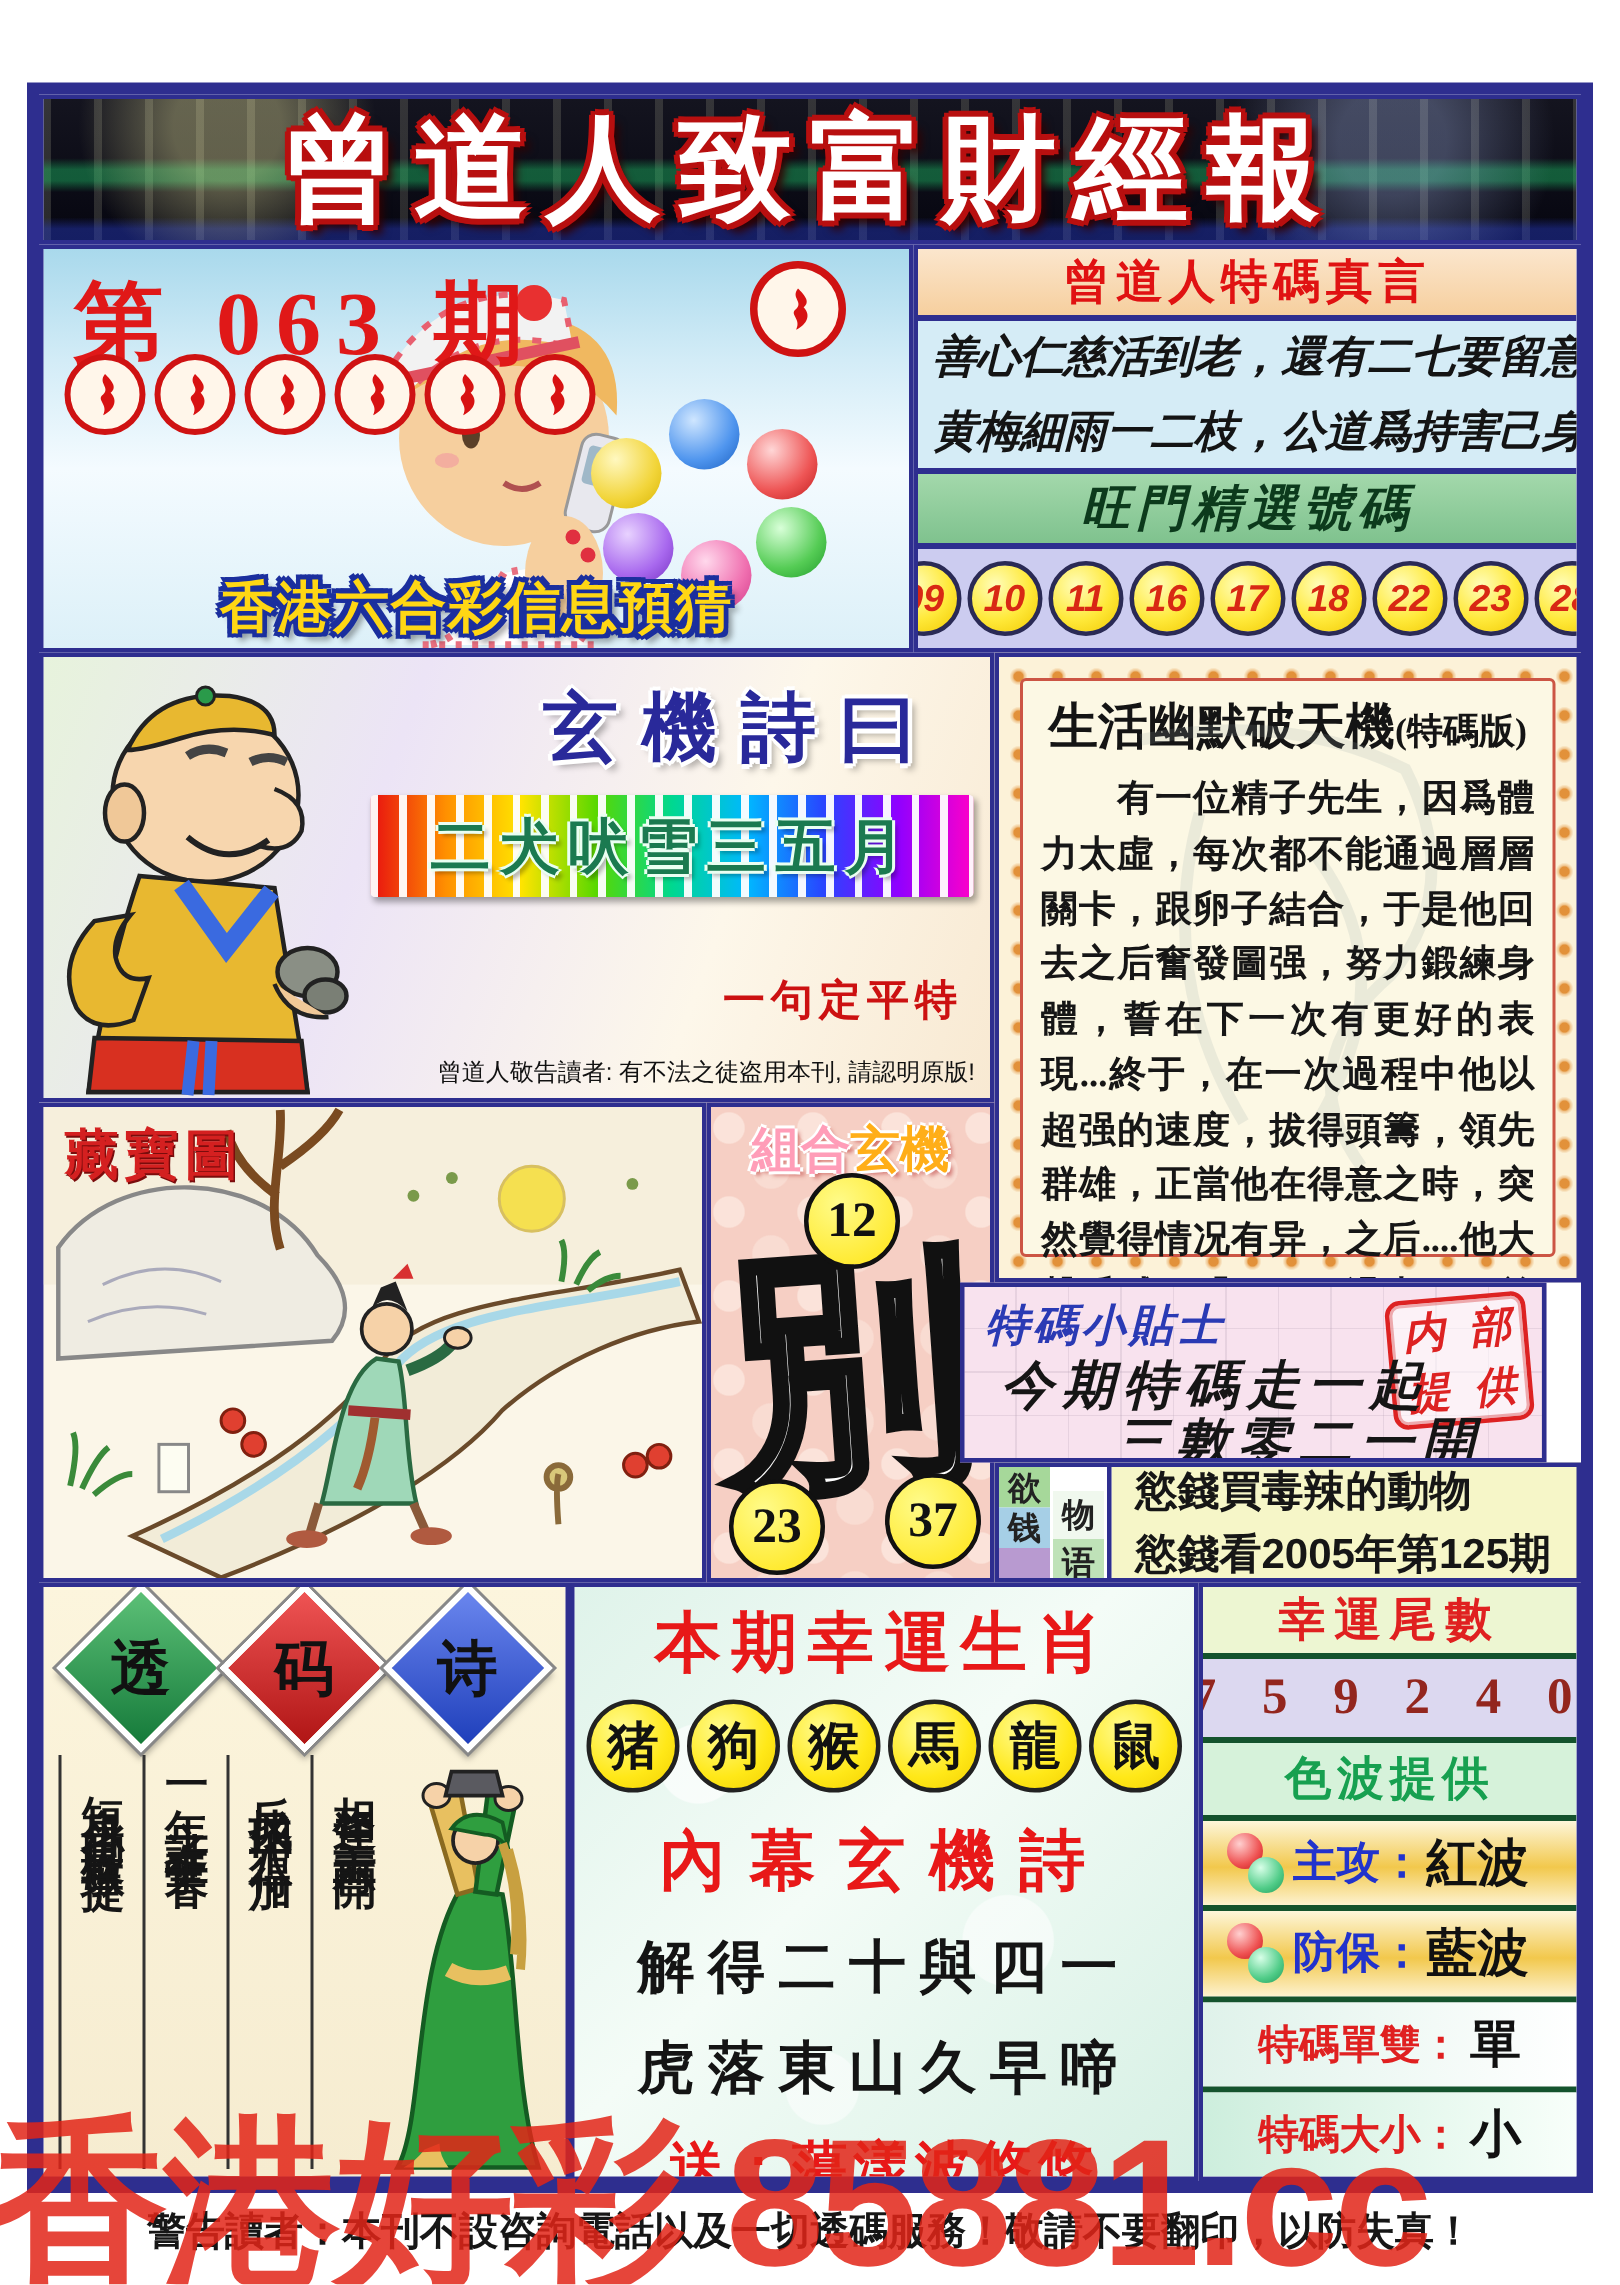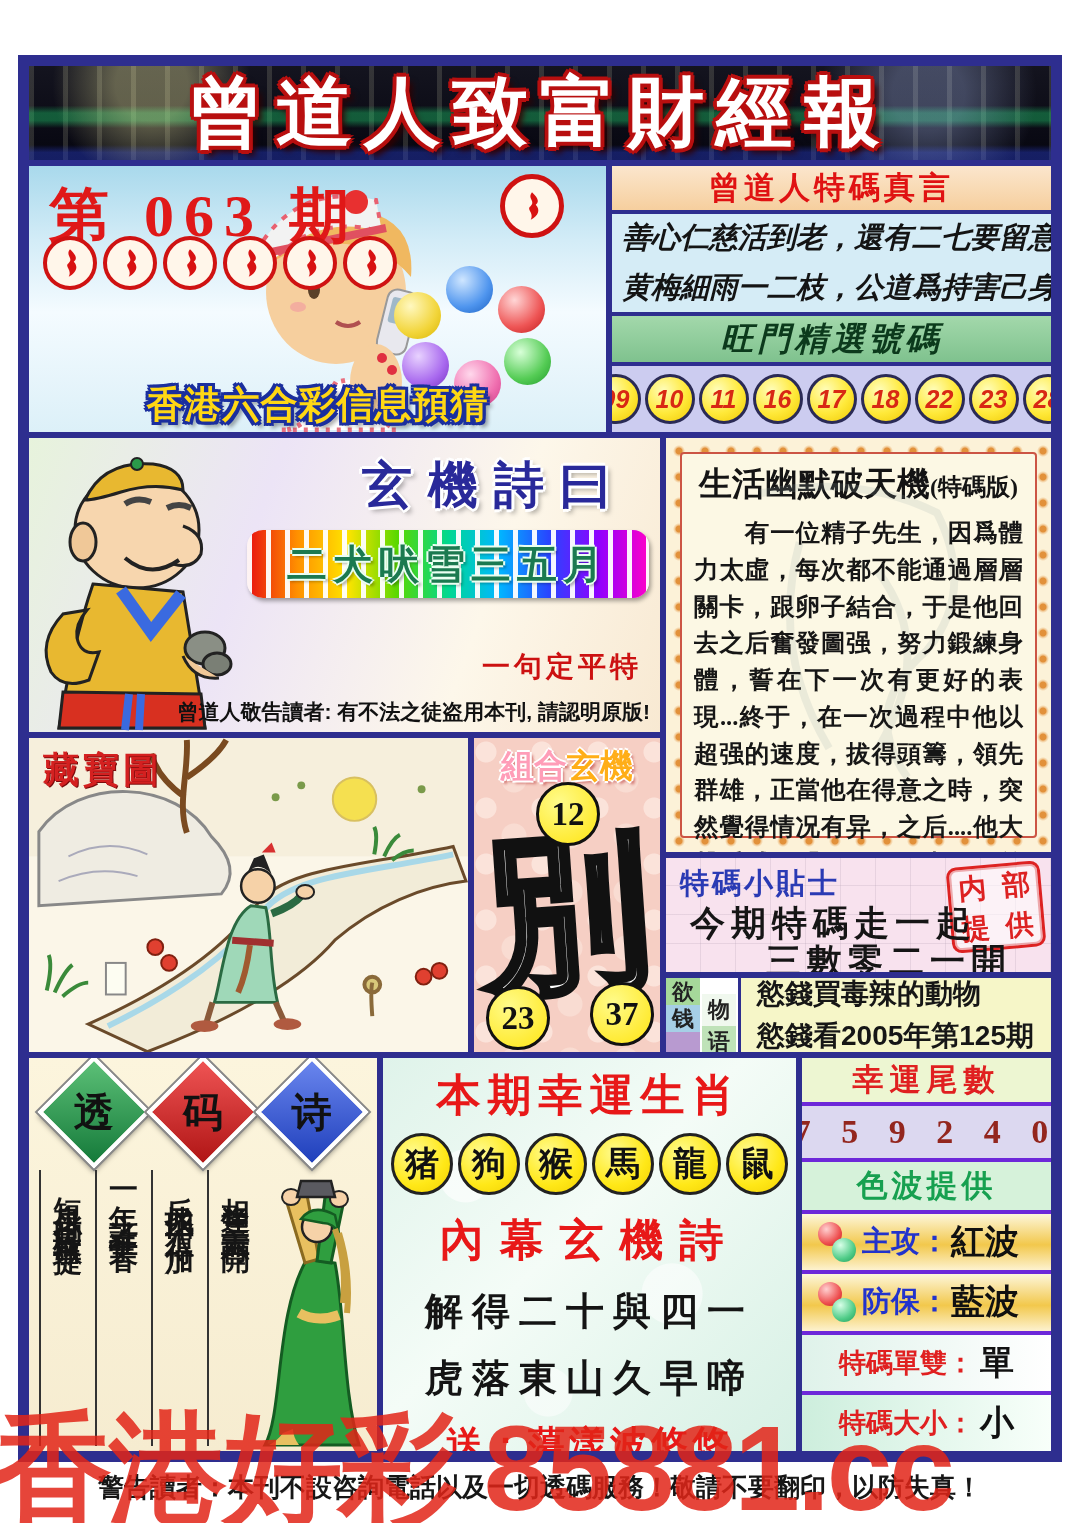--- a/index.html
+++ b/index.html
@@ -51,30 +51,30 @@
   .rtNums{flex:1;background:#ccccf0;display:flex;align-items:center;justify-content:center;gap:4px;}
   .numBall{width:44px;height:44px;border-radius:50%;border:3px solid #2a2a55;flex:0 0 auto;
            background:radial-gradient(circle at 35% 30%,#fffdba,#ffe93a 55%,#f0c800);
            display:flex;align-items:center;justify-content:center;font-size:25px;font-weight:900;font-style:italic;color:#d82814;}
 
   
   .xuanji{left:0;top:372px;width:637px;height:300px;
           background:linear-gradient(110deg,#e7f3dc 0%,#ece4f6 35%,#fdf7ea 70%,#f8e9d2 100%);}
   .xjTitle{position:absolute;right:34px;top:14px;font-size:50px;font-weight:900;color:#29299a;letter-spacing:16px;
       text-shadow:-3px 0 #fff,3px 0 #fff,0 -3px #fff,0 3px #fff,-2px -2px #fff,2px 2px #fff,4px 4px 5px rgba(0,0,0,.35);}
-  .rainbow{position:absolute;left:218px;top:92px;width:402px;height:68px;border-radius:16px;
+  .rainbow{position:absolute;left:218px;top:92px;width:402px;height:68px;border-radius:3px;
       background:
         repeating-linear-gradient(90deg, rgba(255,255,255,.95) 0 5px, transparent 5px 19px),
         linear-gradient(90deg,#e81010,#ff9000,#ffe400,#58d800,#00d890,#00b8ff,#2846ff,#9000ff,#ff00c8);
       box-shadow:2px 3px 4px rgba(0,0,0,.35);display:flex;align-items:center;justify-content:center;}
   .rainbow span{font-size:40px;font-weight:900;color:#1b7a50;letter-spacing:6px;white-space:nowrap;
       text-shadow:-2px 0 #eafff2,2px 0 #eafff2,0 -2px #eafff2,0 2px #eafff2,3px 3px 3px rgba(0,0,0,.3);}
   .xjNote{position:absolute;right:18px;bottom:46px;font-size:28px;font-weight:900;color:#cc1111;
           font-family:"Liberation Serif","DejaVu Serif",serif;letter-spacing:4px;}
-  .xjNotice{position:absolute;right:10px;bottom:6px;font-size:21px;font-weight:700;color:#111;}
+  .xjNotice{position:absolute;right:10px;bottom:6px;font-size:16px;font-weight:400;color:#111;}
 
   
   .humor{left:637px;top:372px;width:391px;height:420px;padding:14px;
      background-color:#fcf2d8;
      background-image:radial-gradient(circle,#e2913a 3px,rgba(226,145,58,.45) 4px,transparent 6px);
      background-size:26px 26px;}
   .humorInner{position:relative;width:100%;height:100%;box-sizing:border-box;background:#fcf8e4;
      border:2px solid #cc5544;border-radius:4px;padding:8px 12px;}
   .humorTitle{text-align:center;font-size:33px;font-weight:900;color:#141414;white-space:nowrap;
      font-family:"Liberation Serif","DejaVu Serif",serif;}
@@ -99,23 +99,23 @@
   .zTitle .t1{color:#ff9db8;text-shadow:-2px 0 #fff,2px 0 #fff,0 -2px #fff,0 2px #fff,3px 3px 3px rgba(180,40,40,.6);}
   .zTitle .t2{color:#ffae18;text-shadow:-2px 0 #fff,2px 0 #fff,0 -2px #fff,0 2px #fff,3px 3px 3px rgba(180,40,40,.6);}
   .zChar{position:absolute;left:50%;top:150px;transform:translate(-50%,-38%) rotate(-4deg);
      font-size:168px;font-weight:900;color:#fff;-webkit-text-stroke:6px #111;
      text-shadow:0 0 2px #111;font-family:"Liberation Serif","DejaVu Serif",serif;}
   .zNum{position:absolute;width:58px;height:58px;border-radius:50%;background:radial-gradient(circle at 35% 30%,#fffb8a,#ffe412);
      border:3px solid #111;display:flex;align-items:center;justify-content:center;
      font-size:33px;font-weight:900;color:#111;font-family:"Liberation Serif","DejaVu Serif",serif;}
 
   
-  .tips{left:637px;top:792px;width:391px;height:120px;background:#f8e2ee;
+  .tips{left:614px;top:792px;width:391px;height:120px;background:#f8e2ee;
     background-image:repeating-linear-gradient(0deg,transparent 0 28px,rgba(180,160,180,.25) 28px 29px),
-                     repeating-linear-gradient(90deg,transparent 0 34px,rgba(180,160,180,.25) 34px 35px);}
+                     repeating-linear-gradient(90deg,transparent 0 34px,rgba(180,160,180,.25) 34px 35px);font-style:italic;}
   .tipsTitle{position:absolute;left:14px;top:6px;font-size:29px;font-weight:900;color:#2a3ab4;
      font-family:"Liberation Serif","DejaVu Serif",serif;letter-spacing:3px;}
   .tipsL1{position:absolute;left:24px;top:42px;font-size:35px;font-weight:900;color:#151515;letter-spacing:6px;
      font-family:"Liberation Serif","DejaVu Serif",serif;}
   .tipsL2{position:absolute;left:100px;top:80px;font-size:35px;font-weight:900;color:#151515;letter-spacing:6px;
      font-family:"Liberation Serif","DejaVu Serif",serif;}
   .stamp{position:absolute;right:8px;top:6px;width:88px;height:80px;border:3px solid #d22;border-radius:10px;
      background:rgba(255,255,255,.55);transform:rotate(-5deg);display:grid;grid-template-columns:1fr 1fr;
      box-shadow:inset 0 0 0 2px rgba(210,34,34,.35);}
   .stamp span{display:flex;align-items:center;justify-content:center;font-size:28px;font-weight:900;color:#d22;
@@ -159,21 +159,21 @@
   .zodiac{width:56px;height:56px;border-radius:50%;border:3px solid #222;flex:0 0 auto;
      background:radial-gradient(circle at 35% 30%,#fffb90,#ffe818 60%,#f2cf00);
      display:flex;align-items:center;justify-content:center;font-size:34px;font-weight:900;color:#111;
      font-family:"Liberation Serif","DejaVu Serif",serif;}
   .neimu{margin-top:16px;font-size:44px;font-weight:900;color:#e81818;letter-spacing:16px;white-space:nowrap;}
   .luckyLine{margin-top:16px;font-size:38px;font-weight:900;color:#141414;letter-spacing:9px;white-space:nowrap;}
   .gift{margin-top:16px;font-size:37px;font-weight:900;color:#e81818;letter-spacing:4px;white-space:nowrap;}
 
   
   .rightCol{left:773px;top:992px;width:255px;height:399px;display:flex;flex-direction:column;}
-  .rc{display:flex;align-items:center;justify-content:center;border-bottom:4px solid #6d28d9;white-space:nowrap;}
+  .rc{display:flex;align-items:center;justify-content:center;border-bottom:4px solid #14532d;white-space:nowrap;}
   .rc:last-child{border-bottom:none;}
   .rc1{flex:0 0 44px;background:#edf6d2;font-size:31px;font-weight:900;color:#e02020;letter-spacing:6px;}
   .rc2{flex:0 0 52px;background:#dcd8f0;font-size:34px;font-weight:900;color:#93261e;letter-spacing:11px;
        font-family:"Liberation Serif","DejaVu Serif",serif;}
   .rc3{flex:0 0 48px;background:#d6f2da;font-size:31px;font-weight:900;color:#17a050;letter-spacing:4px;}
   .rc4,.rc5{flex:1;background:linear-gradient(180deg,#fdf6da,#f2c84c 55%,#fdf2cf);gap:2px;justify-content:flex-start;padding-left:16px;}
   .rcLabelBlue{font-size:29px;font-weight:900;color:#2233cc;}
   .rcLabelRed{font-size:27px;font-weight:900;color:#e02020;}
   .rcValue{font-size:34px;font-weight:900;color:#111;}
   .rc6{flex:1;background:linear-gradient(90deg,#dff2ea,#ffffff);gap:6px;}

